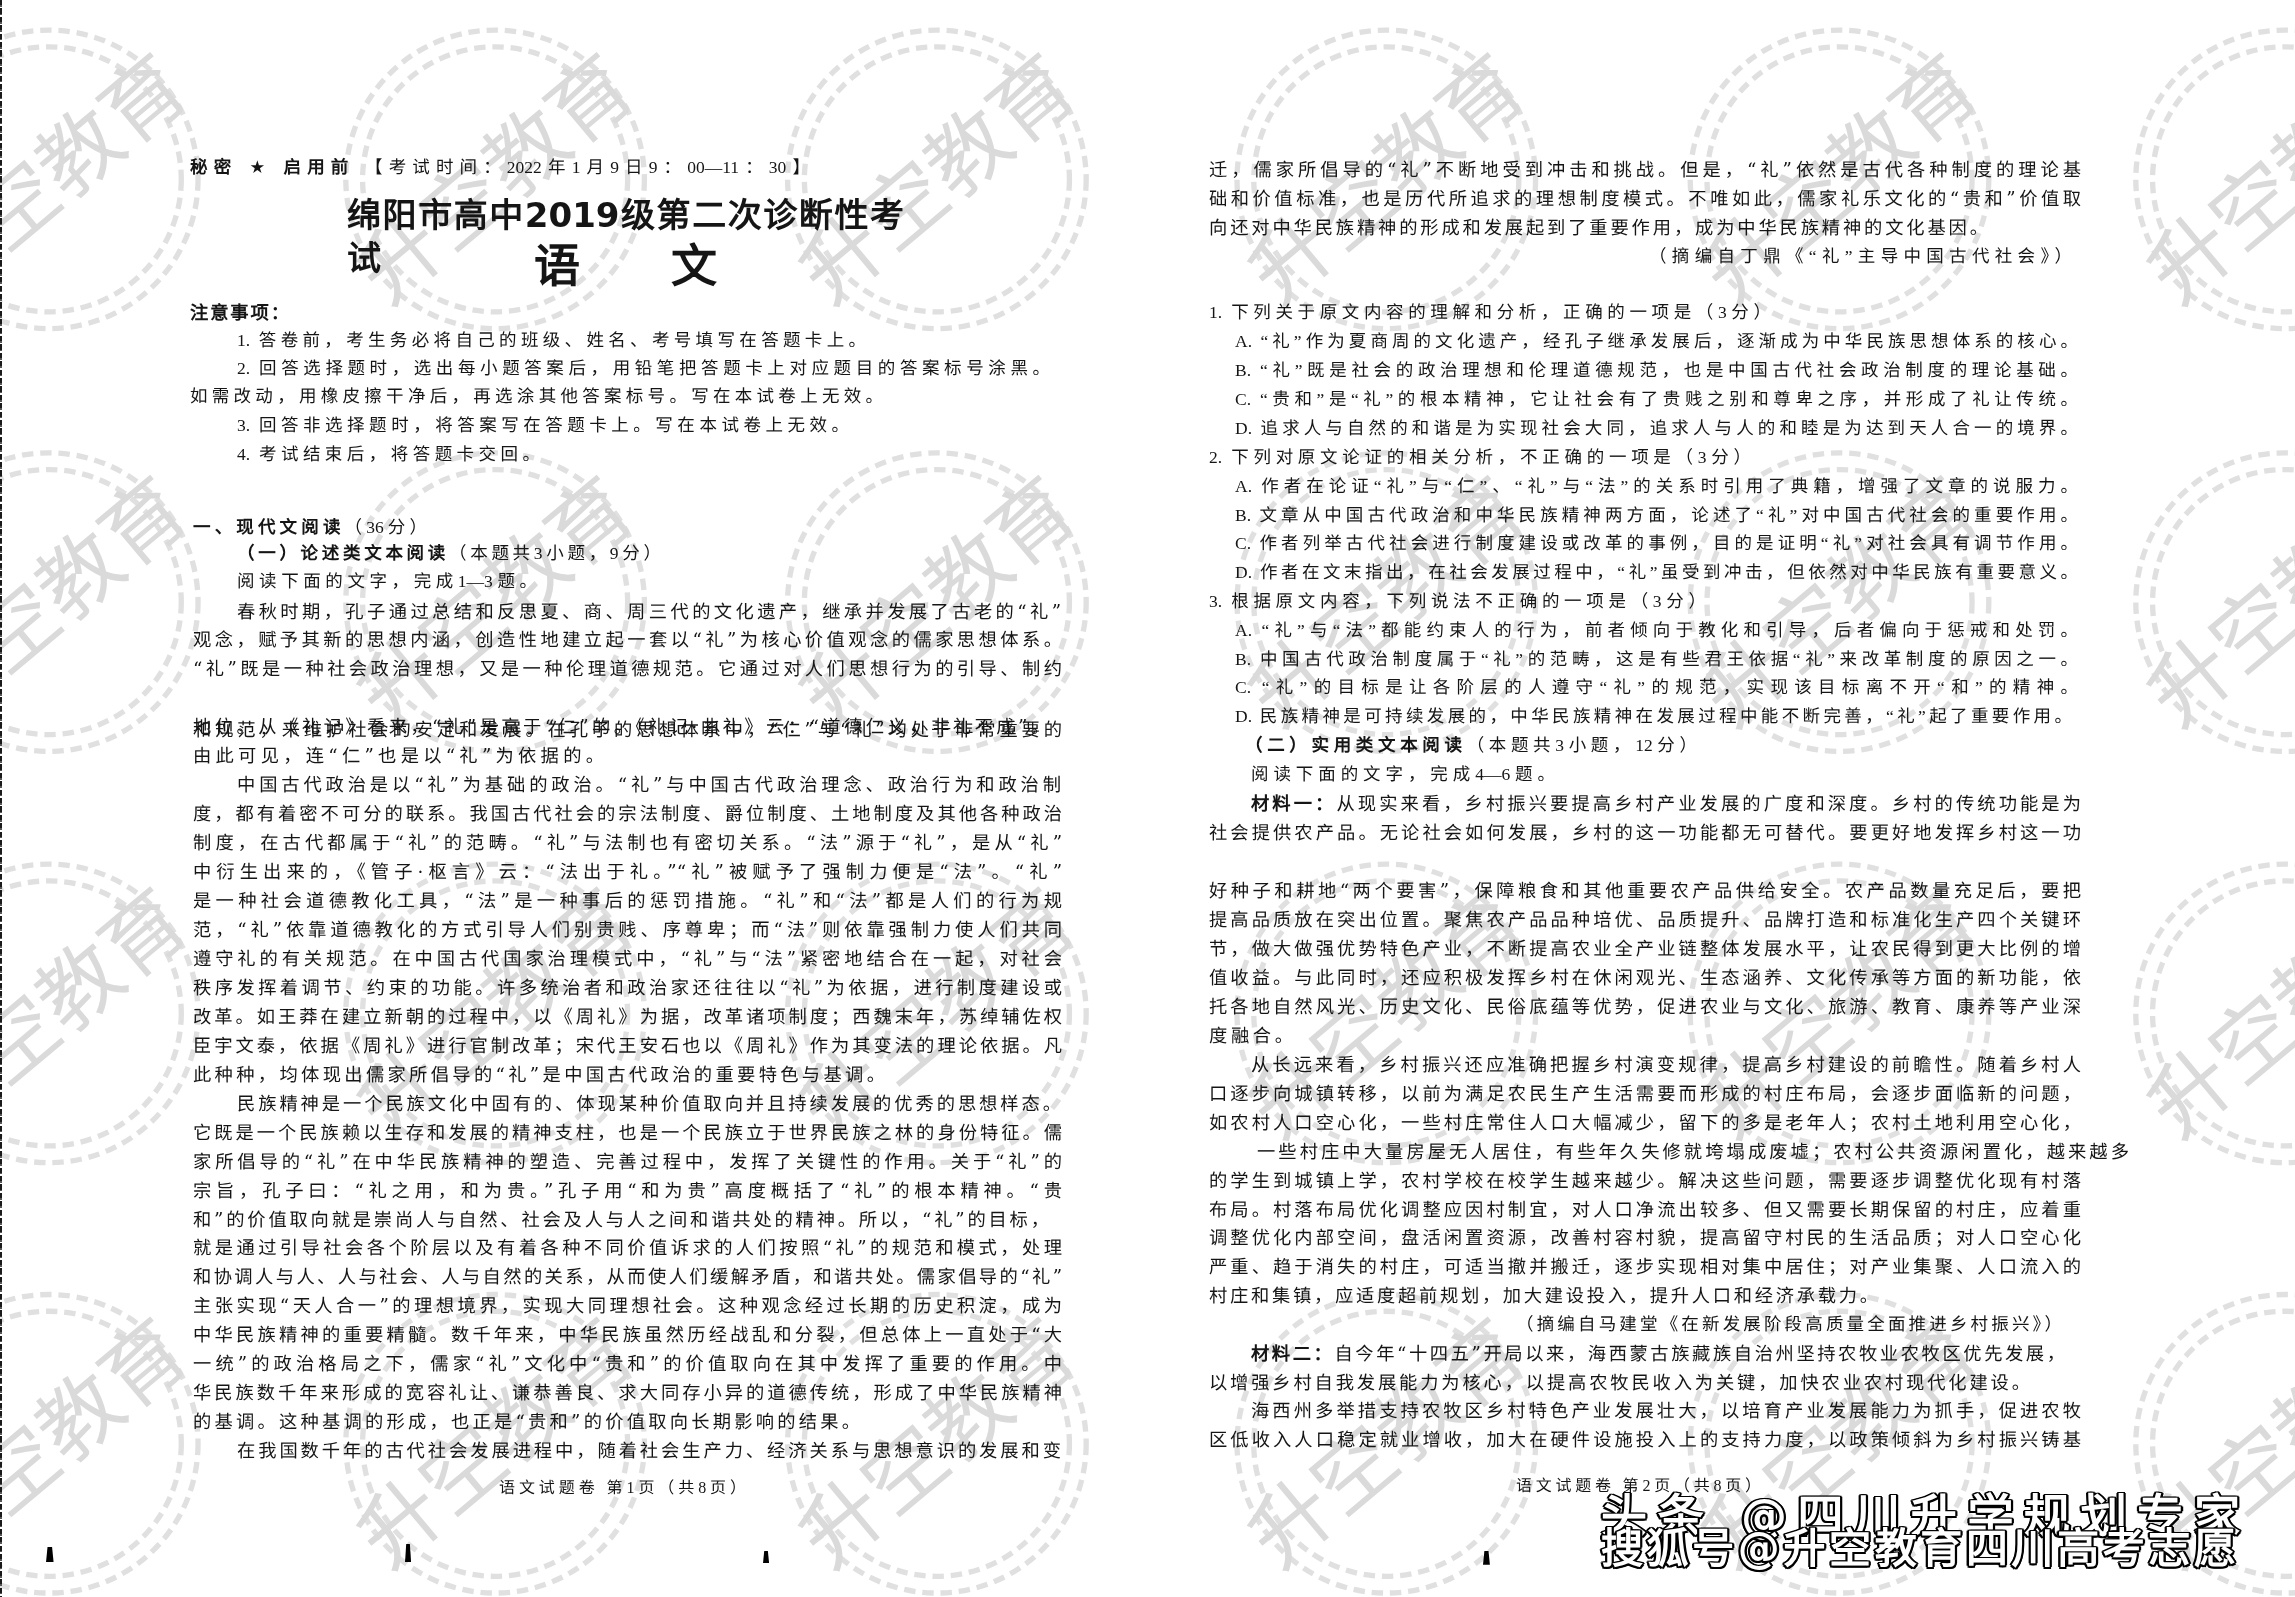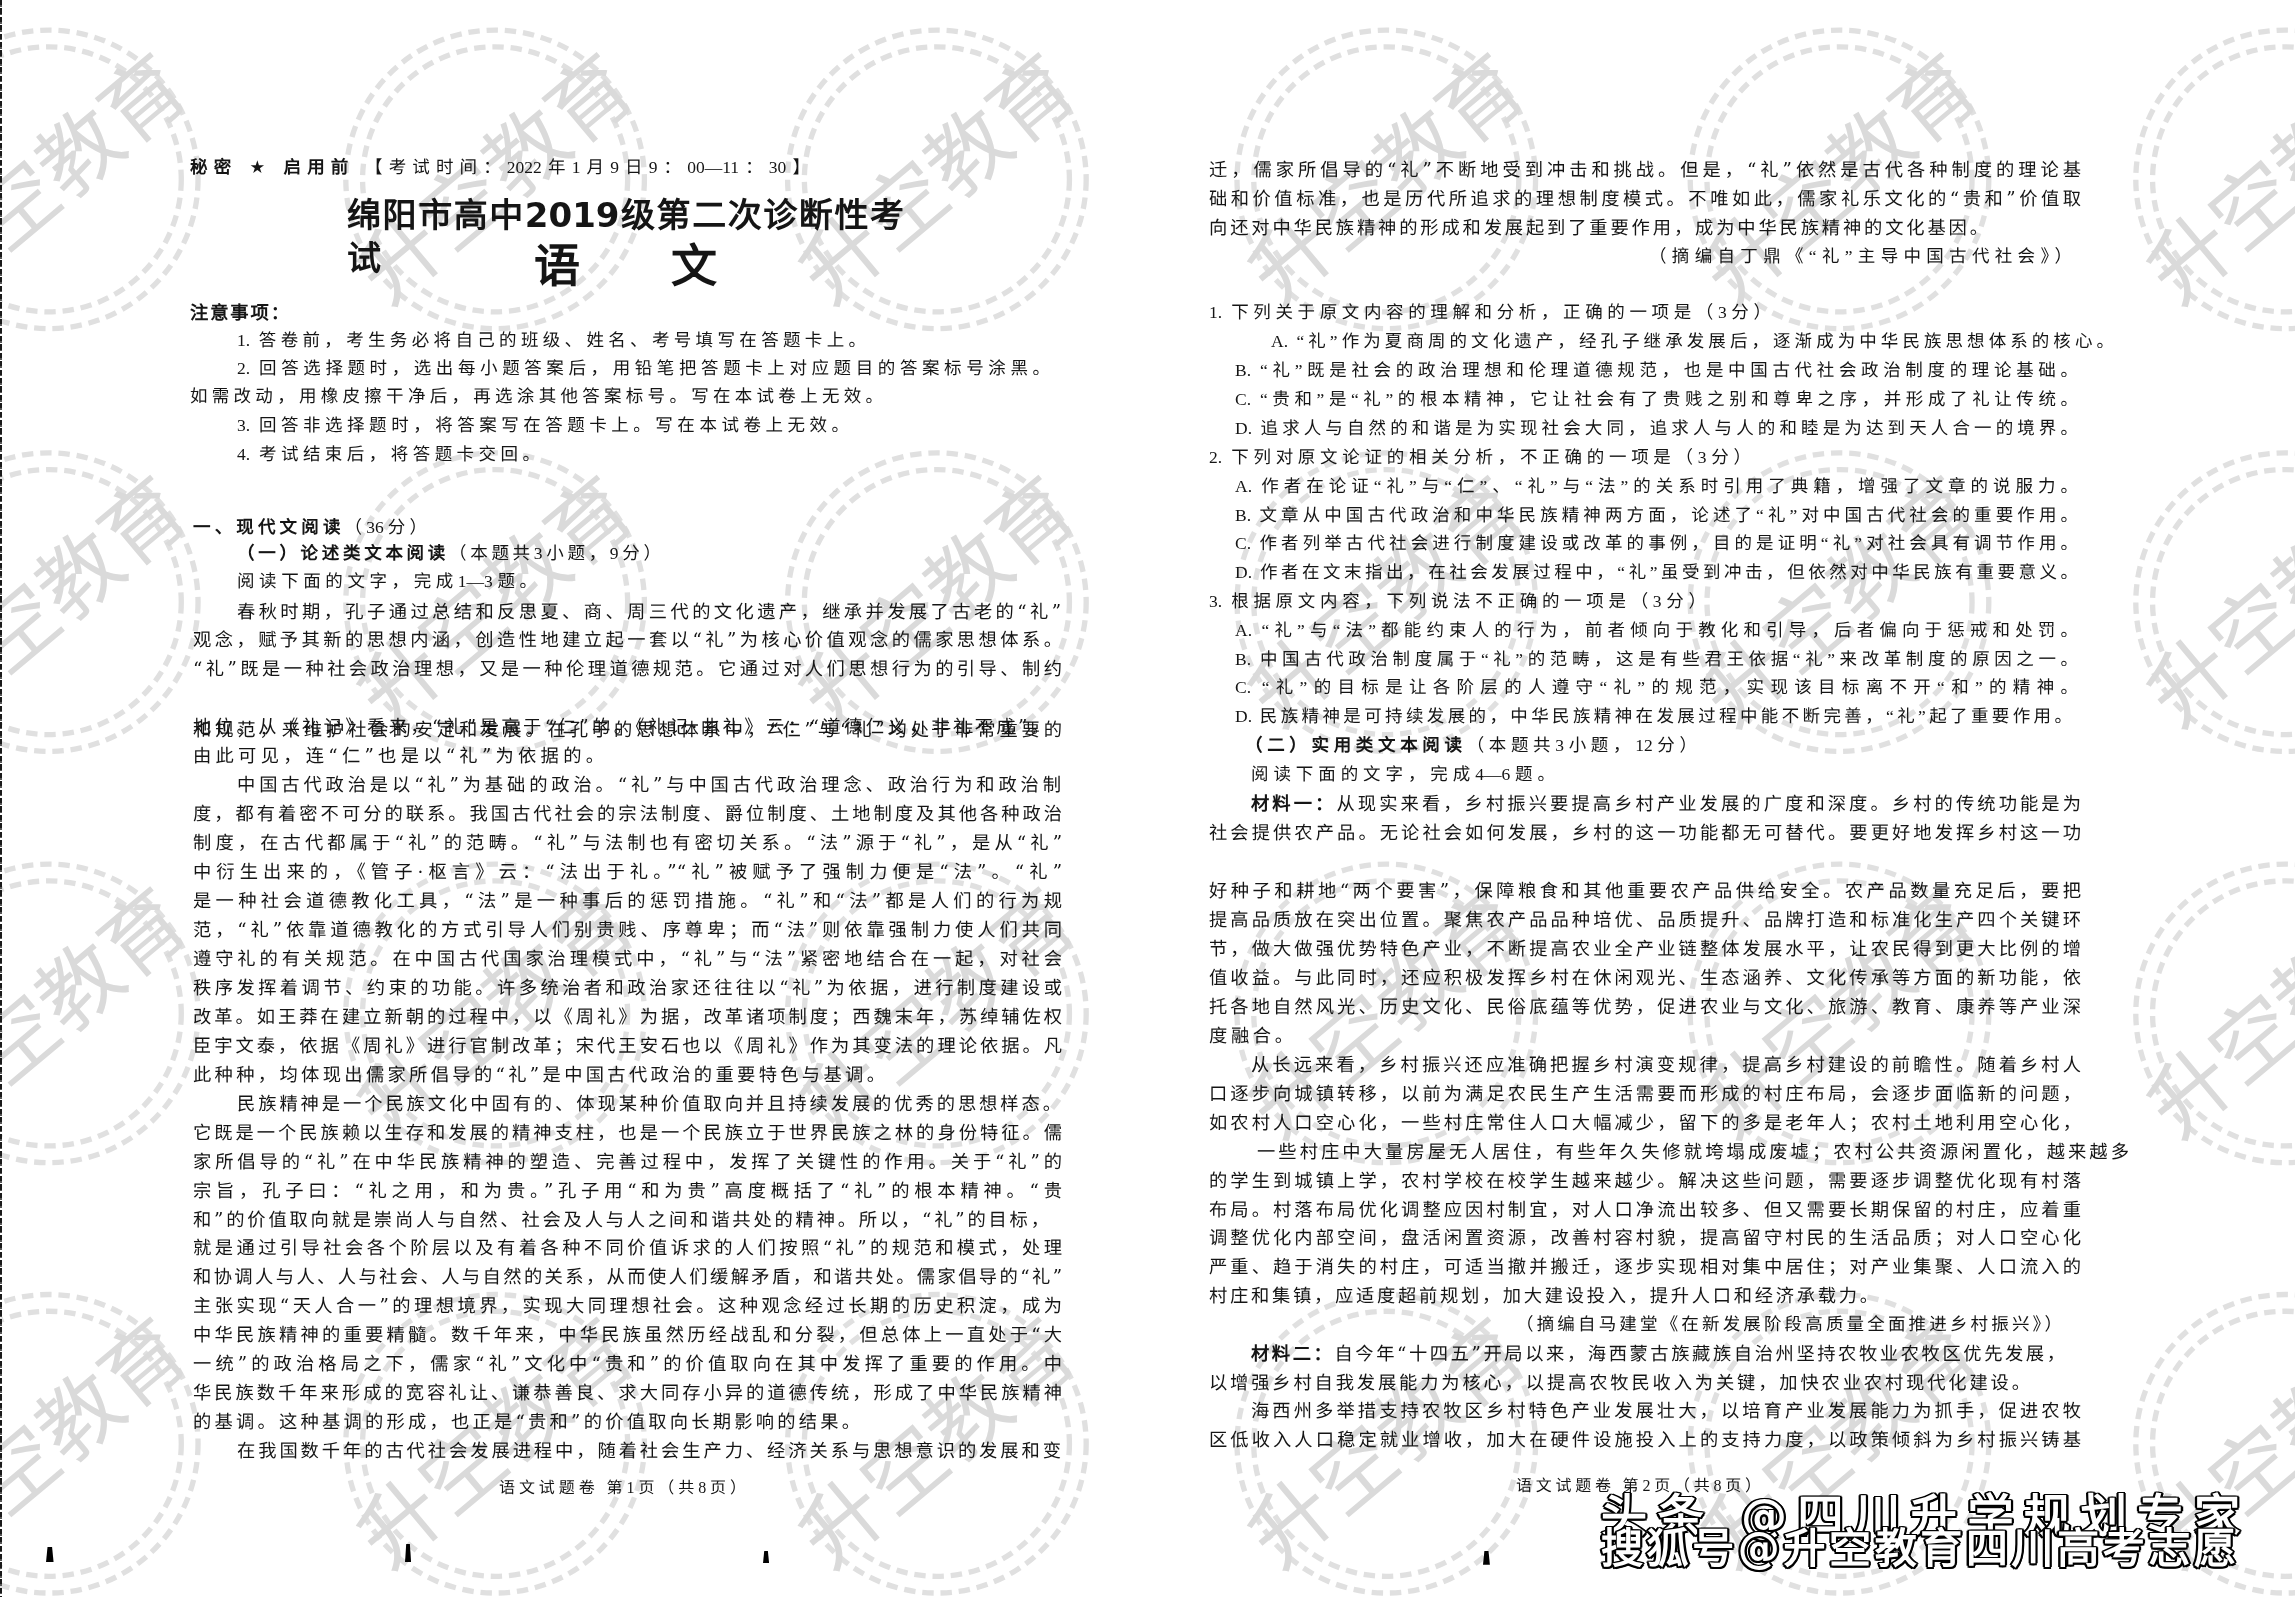--- a/index.html
+++ b/index.html
@@ -119,21 +119,21 @@
   <div class="ln kai j" style="left:237px;top:1436px;width:824px;">在我国数千年的古代社会发展进程中，随着社会生产力、经济关系与思想意识的发展和变</div>
 
   <div class="ln song j footer" style="left:499px;top:1473px;width:247px;">语文试题卷  第1页（共8页）</div>
 
   <div class="ln kai j" style="left:1209px;top:155px;width:872px;">迁，儒家所倡导的“礼”不断地受到冲击和挑战。但是，“礼”依然是古代各种制度的理论基</div>
   <div class="ln kai j" style="left:1209px;top:184px;width:872px;">础和价值标准，也是历代所追求的理想制度模式。不唯如此，儒家礼乐文化的“贵和”价值取</div>
   <div class="ln kai j" style="left:1209px;top:213px;width:779px;">向还对中华民族精神的形成和发展起到了重要作用，成为中华民族精神的文化基因。</div>
   <div class="ln song j" style="left:1649px;top:242px;width:423px;">（摘编自丁鼎《“礼”主导中国古代社会》）</div>
 
   <div class="ln song j" style="left:1209px;top:298px;width:562px;">1. 下列关于原文内容的理解和分析，正确的一项是（3分）</div>
-  <div class="ln song j" style="left:1235px;top:327px;width:843px;margin-left:36px;">A. “礼”作为夏商周的文化遗产，经孔子继承发展后，逐渐成为中华民族思想体系的核心。</div>
+  <div class="ln song j" style="left:1235px;top:327px;width:843px;">A. “礼”作为夏商周的文化遗产，经孔子继承发展后，逐渐成为中华民族思想体系的核心。</div>
   <div class="ln song j" style="left:1235px;top:356px;width:843px;">B. “礼”既是社会的政治理想和伦理道德规范，也是中国古代社会政治制度的理论基础。</div>
   <div class="ln song j" style="left:1235px;top:385px;width:843px;">C. “贵和”是“礼”的根本精神，它让社会有了贵贱之别和尊卑之序，并形成了礼让传统。</div>
   <div class="ln song j" style="left:1235px;top:414px;width:843px;">D. 追求人与自然的和谐是为实现社会大同，追求人与人的和睦是为达到天人合一的境界。</div>
 
   <div class="ln song j" style="left:1209px;top:443px;width:542px;">2. 下列对原文论证的相关分析，不正确的一项是（3分）</div>
   <div class="ln song j" style="left:1235px;top:472px;width:843px;">A. 作者在论证“礼”与“仁”、“礼”与“法”的关系时引用了典籍，增强了文章的说服力。</div>
   <div class="ln song j" style="left:1235px;top:501px;width:843px;">B. 文章从中国古代政治和中华民族精神两方面，论述了“礼”对中国古代社会的重要作用。</div>
   <div class="ln song j" style="left:1235px;top:529px;width:843px;">C. 作者列举古代社会进行制度建设或改革的事例，目的是证明“礼”对社会具有调节作用。</div>
   <div class="ln song j" style="left:1235px;top:558px;width:843px;">D. 作者在文末指出，在社会发展过程中，“礼”虽受到冲击，但依然对中华民族有重要意义。</div>
 

